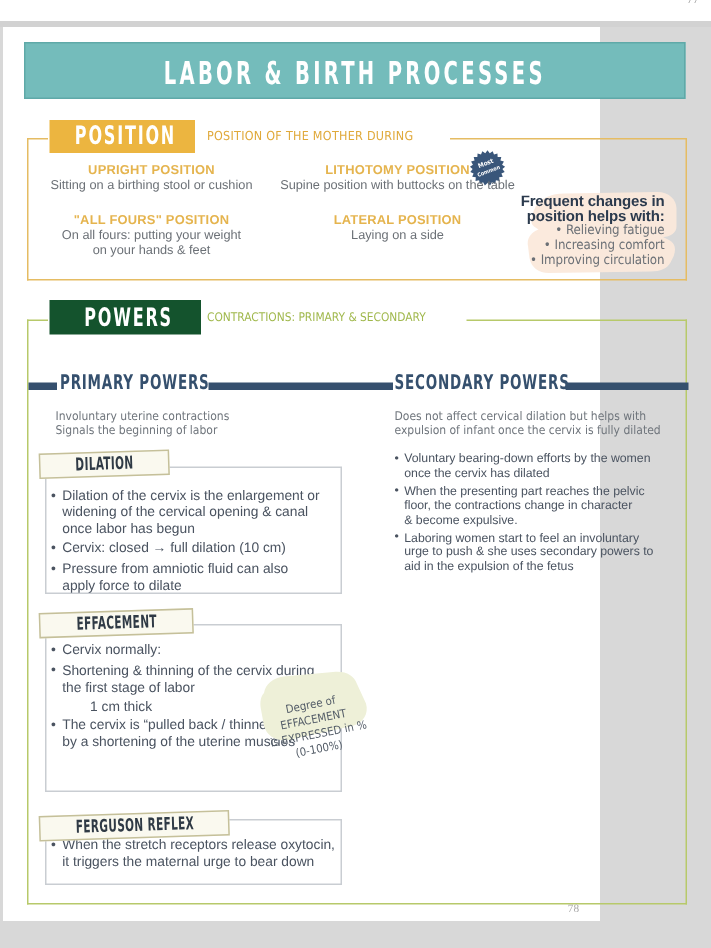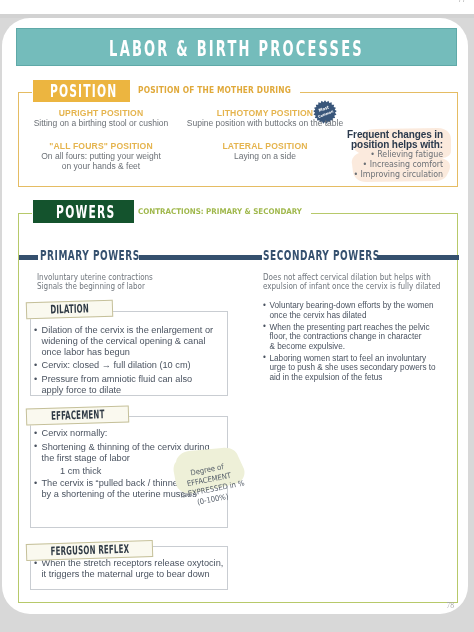--- a/index.html
+++ b/index.html
@@ -2,21 +2,21 @@
 <html><head>
 <meta charset="utf-8">
 <style>
   html,body{margin:0;padding:0;}
   body{width:474px;height:632px;overflow:hidden;background:#d8d8d8;
        font-family:"DejaVu Sans",sans-serif;-webkit-font-smoothing:antialiased;}
   .scroll-top{position:absolute;left:0;top:0;width:474px;height:14px;background:#fff;}
   .scroll-top .pgnum{position:absolute;right:8px;top:-5px;font-size:8px;color:#9a9a9a;
        font-family:"Liberation Serif",serif;}
   .gap{position:absolute;left:0;top:14px;width:474px;height:4px;background:#d2d2d2;}
-  .page{position:absolute;left:2px;top:18px;width:466px;height:596px;background:#fff;border-radius:28px;}
+  .page{position:absolute;left:2px;top:18px;width:398px;height:596px;background:#fff;}
   .pgnum-bot{position:absolute;right:14px;bottom:4px;font-size:7.5px;color:#a8a8a8;
        font-family:"Liberation Serif",serif;}
 
   
   .band{position:absolute;left:14px;top:10px;width:441px;height:38px;background:#74bcbb;
         border:1px solid #5fa9a8;box-sizing:border-box;}
   .band span{position:absolute;left:0;right:0;top:9.5px;text-align:center;color:#fff;
         font-family:"DejaVu Sans Condensed","DejaVu Sans",sans-serif;font-weight:bold;
         font-size:21px;line-height:21px;letter-spacing:3.2px;
         transform:scaleX(.69);transform-origin:center center;}
@@ -24,21 +24,21 @@
   
   .frm{position:absolute;box-sizing:border-box;}
 
   
   .tag{position:absolute;display:flex;align-items:center;justify-content:center;
        color:#fff;font-weight:bold;letter-spacing:1.7px;
        font-family:"DejaVu Sans Condensed","DejaVu Sans",sans-serif;
        font-size:17px;line-height:17px;}
   .tag span{transform:scaleX(.70);display:block;padding-left:1.7px;margin-left:4px;}
 
-  .sechead{position:absolute;font-weight:bold;font-size:8.3px;letter-spacing:.18px;line-height:9px;
+  .sechead{position:absolute;font-weight:normal;font-size:8.3px;letter-spacing:.18px;line-height:9px;
        font-family:"DejaVu Sans Condensed","DejaVu Sans",sans-serif;}
   .pitem{position:absolute;text-align:center;}
   .pitem .h{color:#e5b44e;font-weight:bold;font-size:8.6px;letter-spacing:.15px;
        font-family:"Liberation Sans",sans-serif;line-height:9px;}
   .pitem .b{color:#6b7076;font-size:8.5px;line-height:10.4px;margin-top:0;
        font-family:Liberation Sans, sans-serif;}
 
   .badge{position:absolute;width:24px;height:24px;}
 
   .blob{position:absolute;}

